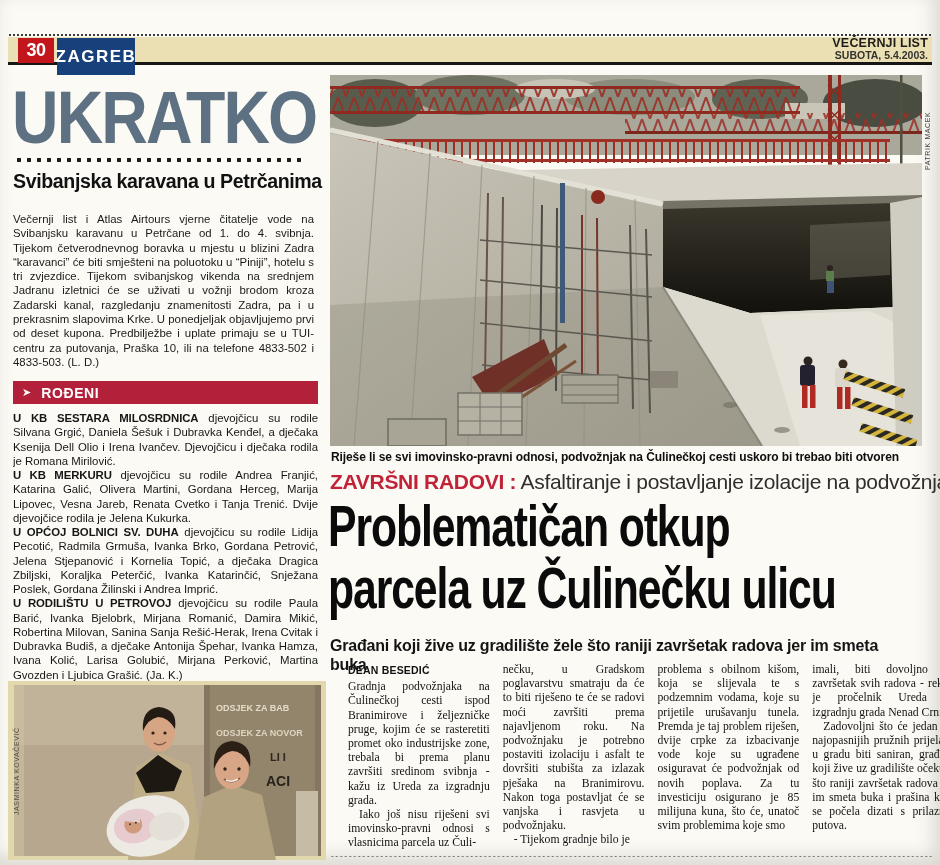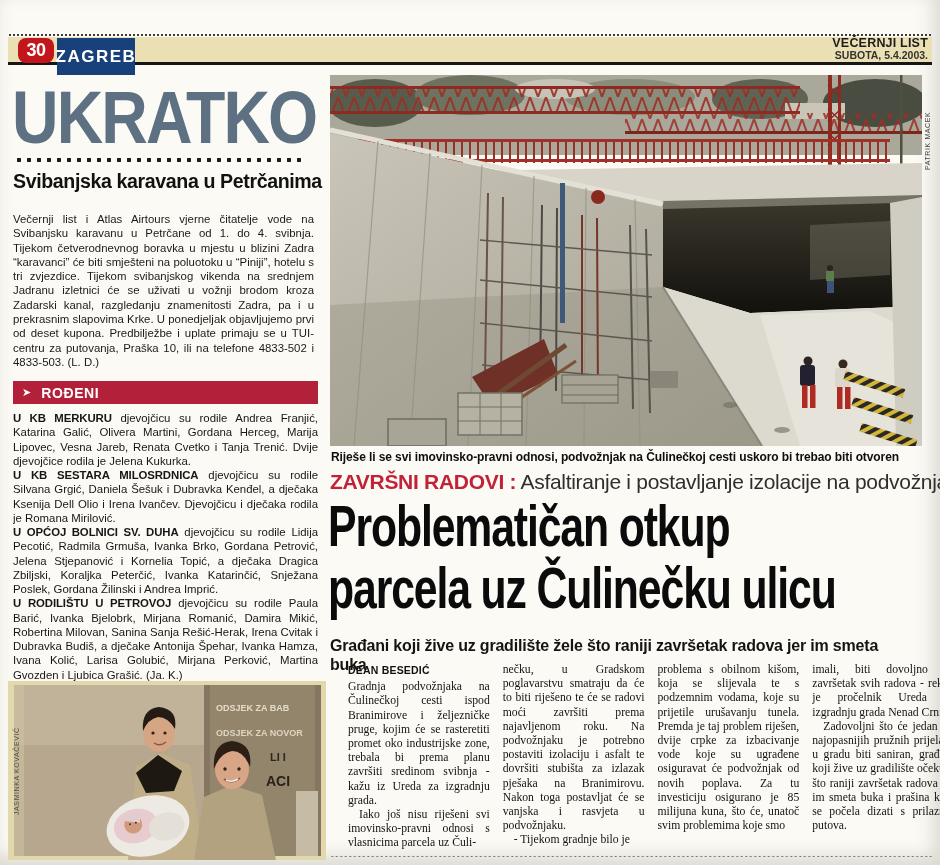--- a/index.html
+++ b/index.html
@@ -11,21 +11,21 @@
     box-shadow:inset -6px -8px 18px rgba(120,115,100,.25);
   }
   
   .hdr-dots { position:absolute; left:8px; top:33px; width:924px; height:4px;
     background-image:radial-gradient(circle,#3a3a38 .9px,transparent 1.1px);
     background-size:4px 4px; background-repeat:repeat-x; }
   .hdr-strip { position:absolute; left:8px; top:37px; width:924px; height:25px; background:#ebe0b4; }
   .hdr-rule { position:absolute; left:8px; top:62px; width:924px; height:3px; background:#161616; }
   .pageno { position:absolute; left:18px; top:38px; width:36px; height:25px;
     background:#c2161c; color:#fff; font-weight:bold; font-size:18px;
-    display:flex; align-items:center; justify-content:center; letter-spacing:-.5px;border-radius:8px; }
+    display:flex; align-items:center; justify-content:center; letter-spacing:-.5px; }
   .section-box { position:absolute; left:57px; top:38px; width:78px; height:37px;
     background:#18407a; color:#fff; font-weight:bold; font-size:17px;
     display:flex; align-items:center; justify-content:center; letter-spacing:1.5px; }
   .masthead { position:absolute; right:12px; top:37px; text-align:right; color:#1d1c1a; line-height:12px; }
   .masthead .m1 { font-weight:bold; font-size:12.5px; letter-spacing:.2px; }
   .masthead .m2 { font-weight:bold; font-size:10.5px; color:#33322e; }
   
   .ukratko { position:absolute; left:12px; top:80px; font-weight:bold; font-size:70px;
     color:#5d7183; letter-spacing:-2px; line-height:70px;
     transform:scale(.92,1.06); transform-origin:left top; white-space:nowrap; }
@@ -93,22 +93,22 @@
   <div class="ukratko-dots"></div>
   <div class="a1-head">Svibanjska karavana u Petrčanima</div>
   <div class="a1-body">Večernji list i Atlas Airtours vjerne čitatelje vode na Svibanjsku karavanu u Petrčane od 1. do 4. svibnja. Tijekom četverodnevnog boravka u mjestu u blizini Zadra “karavanci” će biti smješteni na poluotoku u “Piniji”, hotelu s tri zvjezdice. Tijekom svibanjskog vikenda na srednjem Jadranu izletnici će se uživati u vožnji brodom kroza Zadarski kanal, razgledanju znamenitosti Zadra, pa i u prekrasnim slapovima Krke. U ponedjeljak objavljujemo prvi od deset kupona. Predbilježbe i uplate primaju se u TUI-centru za putovanja, Praška 10, ili na telefone 4833-502 i 4833-503. (L. D.)</div>
 
   <div class="rodjeni-banner">
     <span class="rodjeni-arrow">➤</span>
     <span class="rodjeni-label">ROĐENI</span>
   </div>
 
   <div class="births">
+    <p><b>U KB SESTARA MILOSRDNICA</b><span> djevojčicu su rodile Silvana Grgić, Daniela Šešuk i Dubravka Kenđel, a dječaka Ksenija Dell Olio i Irena Ivančev. Djevojčicu i dječaka rodila je Romana Mirilović.</span></p>
     <p><b>U KB MERKURU</b><span> djevojčicu su rodile Andrea Franjić, Katarina Galić, Olivera Martini, Gordana Herceg, Marija Lipovec, Vesna Jareb, Renata Cvetko i Tanja Trenić. Dvije djevojčice rodila je Jelena Kukurka.</span></p>
-    <p><b>U KB SESTARA MILOSRDNICA</b><span> djevojčicu su rodile Silvana Grgić, Daniela Šešuk i Dubravka Kenđel, a dječaka Ksenija Dell Olio i Irena Ivančev. Djevojčicu i dječaka rodila je Romana Mirilović.</span></p>
     <p><b>U OPĆOJ BOLNICI SV. DUHA</b><span> djevojčicu su rodile Lidija Pecotić, Radmila Grmuša, Ivanka Brko, Gordana Petrović, Jelena Stjepanović i Kornelia Topić, a dječaka Dragica Zbiljski, Koraljka Peterčić, Ivanka Katarinčić, Snježana Poslek, Gordana Žilinski i Andrea Imprić.</span></p>
     <p><b>U RODILIŠTU U PETROVOJ</b><span> djevojčicu su rodile Paula Barić, Ivanka Bjelobrk, Mirjana Romanić, Damira Mikić, Robertina Milovan, Sanina Sanja Rešić-Herak, Irena Cvitak i Dubravka Budiš, a dječake Antonija Špehar, Ivanka Hamza, Ivana Kolić, Larisa Golubić, Mirjana Perković, Martina Gvozden i Ljubica Grašić. (Ja. K.)</span></p>
   </div>
 
   <svg class="family-photo" viewBox="0 0 318 179">
     <rect x="0" y="0" width="318" height="179" fill="#e3d8ab"></rect>
     <rect x="6" y="4" width="307" height="171" fill="#b6a78e"></rect>
     <rect x="6" y="4" width="307" height="60" fill="#c1b29a"></rect>
 
     <rect x="196" y="4" width="117" height="171" fill="#847660"></rect>

